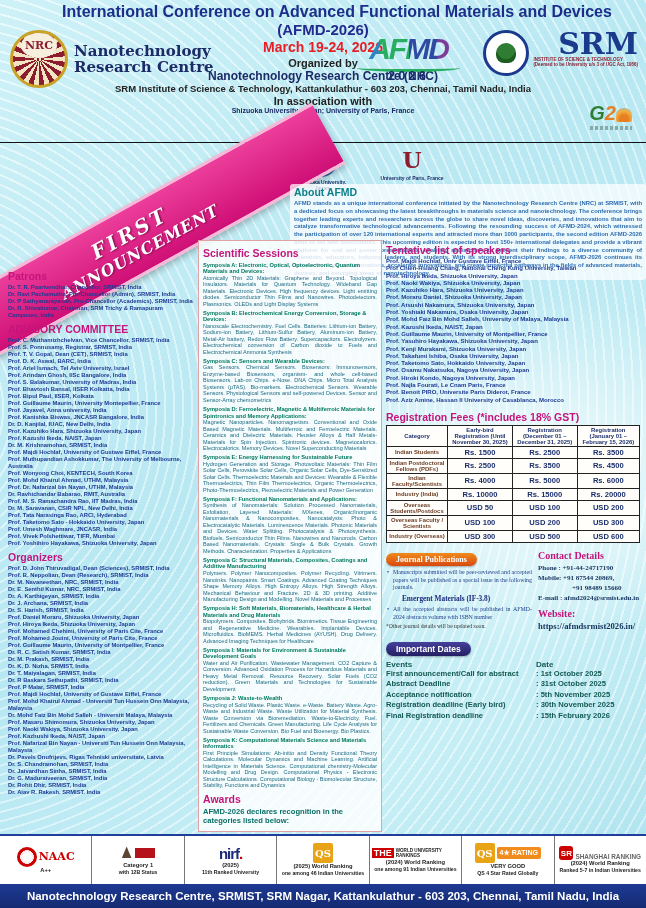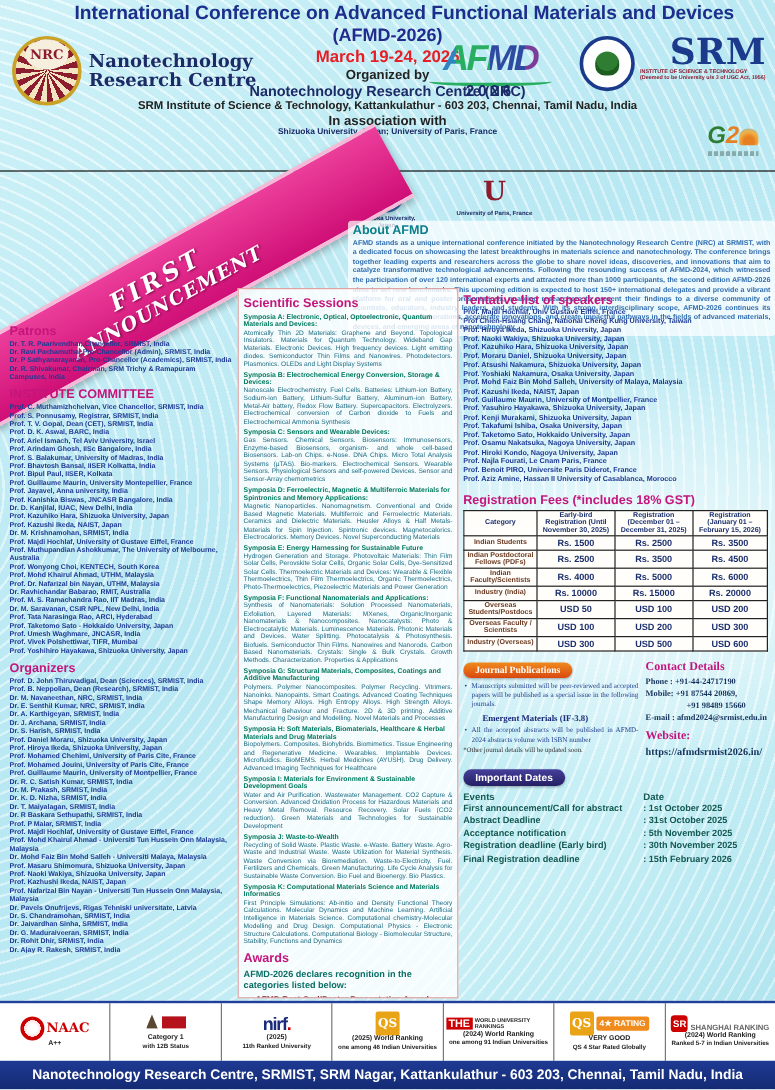--- a/index.html
+++ b/index.html
@@ -195,21 +195,21 @@
   </div>
 
   <div class="colL">
     <div class="magh">Patrons</div>
     <div>
         <div class="li">Dr. T. R. Paarivendhar, Chancellor, SRMIST, India</div>
         <div class="li">Dr. Ravi Pachamutha, Pro-Chancellor (Admin), SRMIST, India</div>
         <div class="li">Dr. P Sathyanarayanan, Pro-Chancellor (Academics), SRMIST, India</div>
         <div class="li">Dr. R. Shivakumar, Chairman, SRM Trichy &amp; Ramapuram Campuses, India</div>
       </div>
-    <div class="magh">INSTITUTE COMMITTEE</div>
+    <div class="magh">ADVISORY COMMITTEE</div>
     <div>
         <div class="li">Prof. C. Muthamizhchelvan, Vice Chancellor, SRMIST, India</div>
         <div class="li">Prof. S. Ponnusamy, Registrar, SRMIST, India</div>
         <div class="li">Prof. T. V. Gopal, Dean (CET), SRMIST, India</div>
         <div class="li">Prof. D. K. Aswal, BARC, India</div>
         <div class="li">Prof. Ariel Ismach, Tel Aviv University, Israel</div>
         <div class="li">Prof. Arindam Ghosh, IISc Bangalore, India</div>
         <div class="li">Prof. S. Balakumar, University of Madras, India</div>
         <div class="li">Prof. Bhavtosh Bansal, IISER Kolkatta, India</div>
         <div class="li">Prof. Bipul Paul, IISER, Kolkata</div>

